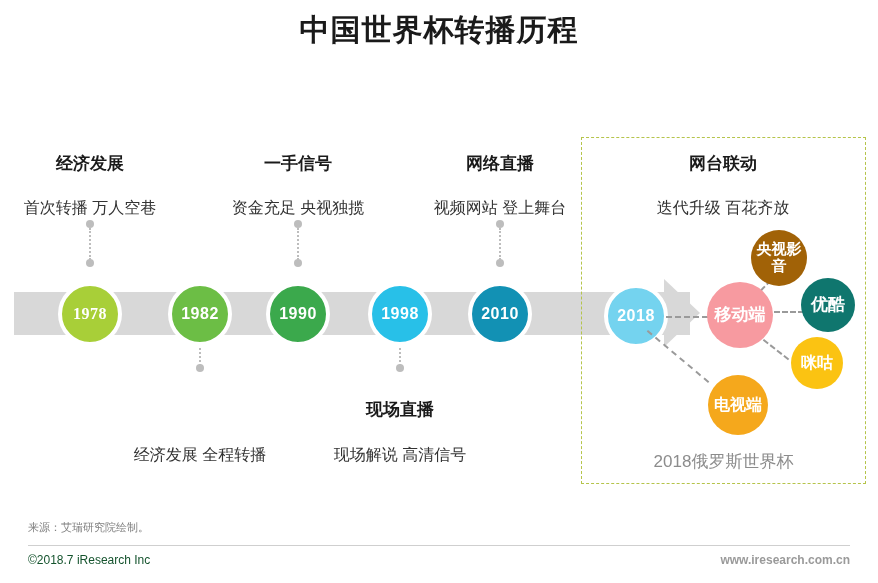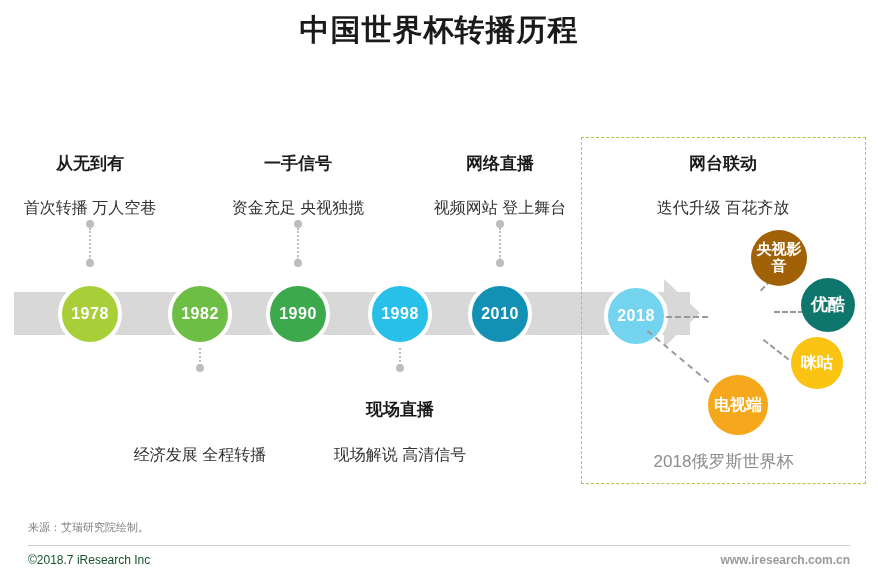--- a/index.html
+++ b/index.html
@@ -110,26 +110,26 @@
 <div id="stage">
 
   <div class="title">中国世界杯转播历程</div>
 
   <div class="bar"></div>
   <div class="arrow-head"></div>
 
   <div class="dashbox"></div>
   <div class="dashbox-caption">2018俄罗斯世界杯</div>
 
-  <div class="phase-head" style="left:10px;top:152px;width:160px;">从无到有</div>
+  <div class="phase-head" style="left:10px;top:152px;width:160px;">经济发展</div>
   <div class="phase-sub" style="left:5px;top:198px;width:170px;">首次转播 万人空巷</div>
   <div class="stem-dot" style="left:86px;top:220px;"></div>
   <div class="stem" style="left:89px;top:228px;height:32px;"></div>
   <div class="stem-dot" style="left:86px;top:259px;"></div>
-  <div class="year" style="left:58px;top:282px;background:#a8cf38;">
+  <div class="year" style="left:58px;top:282px;background:#a8cf38;font-family:Liberation Serif, serif;">
     <span>1978</span>
   </div>
 
   <div class="year" style="left:168px;top:282px;background:#6cbe45;">
     <span>1982</span>
   </div>
   <div class="stem-dot" style="left:196px;top:364px;"></div>
   <div class="stem" style="left:199px;top:348px;height:18px;"></div>
   <div class="phase-sub" style="left:115px;top:445px;width:170px;">经济发展 全程转播</div>
 
@@ -167,20 +167,23 @@
 
   <div class="link" style="left:666px;top:316px;width:42px;"></div>
   <div class="link" style="left:760px;top:290px;width:32px;transform:rotate(-46deg);"></div>
   <div class="link" style="left:774px;top:311px;width:30px;"></div>
   <div class="link" style="left:764px;top:339px;width:32px;transform:rotate(38deg);"></div>
   <div class="link" style="left:648px;top:330px;width:80px;transform:rotate(40deg);"></div>
 
   <div class="bubble" style="left:751px;top:230px;width:56px;height:56px;background:#a16207;font-size:15px;">
     <span>央视影音</span>
   </div>
+  <div class="bubble" style="left:707px;top:282px;width:66px;height:66px;background:#f79aa0;font-size:17px;">
+    <span>移动端</span>
+  </div>
   <div class="bubble" style="left:801px;top:278px;width:54px;height:54px;background:#0f766e;font-size:17px;">
     <span>优酷</span>
   </div>
   <div class="bubble" style="left:791px;top:337px;width:52px;height:52px;background:#fbc312;font-size:16px;">
     <span>咪咕</span>
   </div>
   <div class="bubble" style="left:708px;top:375px;width:60px;height:60px;background:#f5a81c;font-size:16px;">
     <span>电视端</span>
   </div>
 

